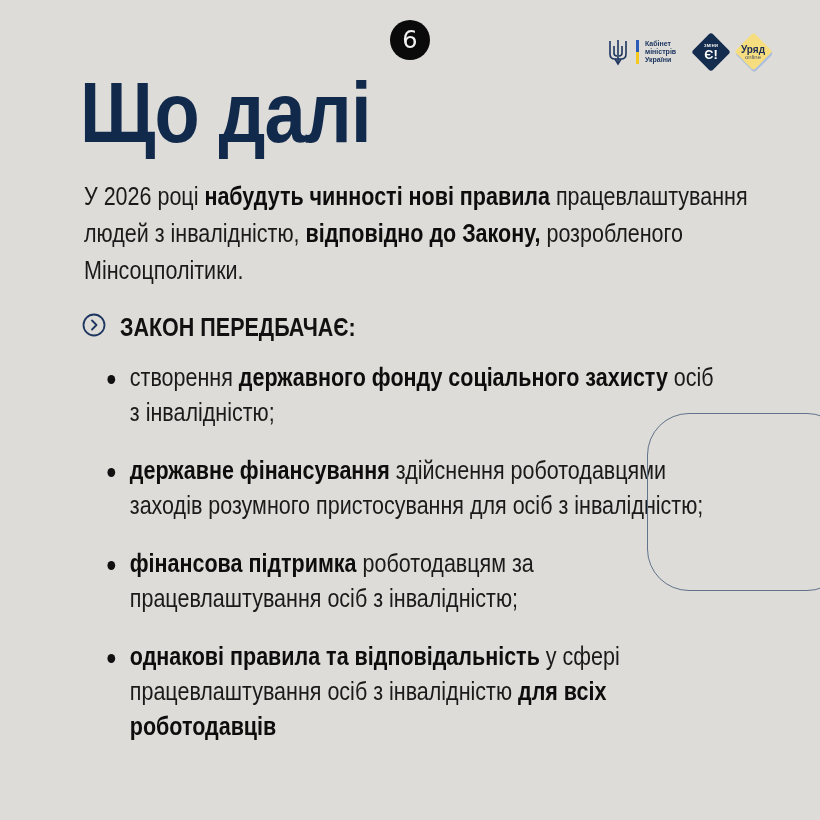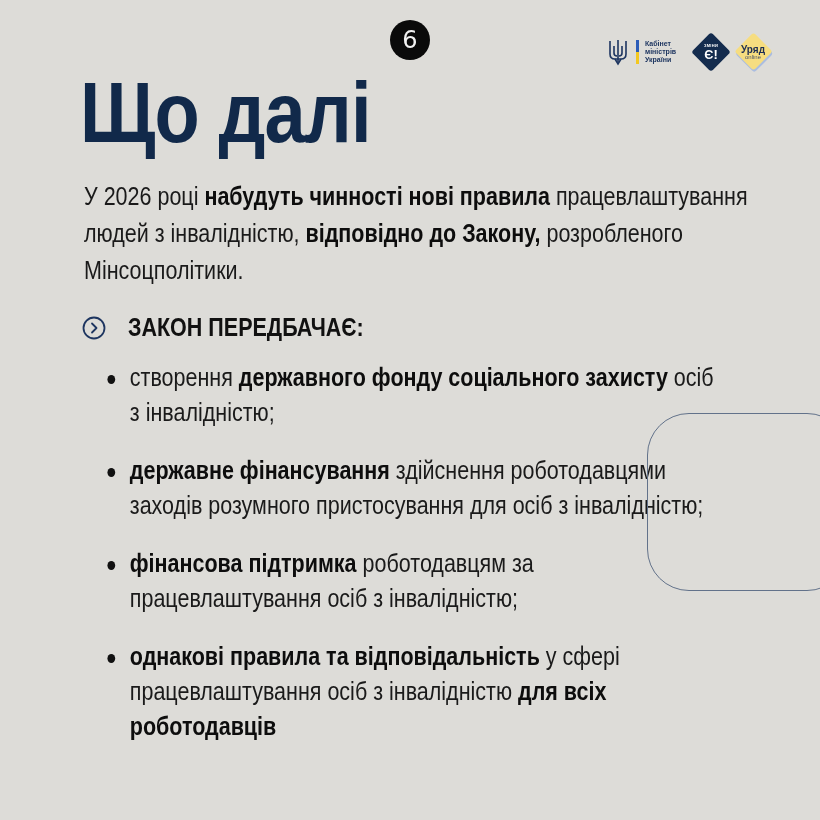--- a/index.html
+++ b/index.html
@@ -44,21 +44,21 @@
     line-height: 100px; white-space: nowrap;
   }
   .intro {
     position: absolute; left: 84px; top: 178px; width: 720px;
     font-size: 25px; line-height: 37px; color: #1a1a1a;
     transform: scaleX(0.86); transform-origin: left top;
     width: 800px;
   }
   .intro b { font-weight: bold; color: #0d0d0d; }
   .law-head {
-    position: absolute; left: 82px; top: 313px; display: flex; align-items: center; gap: 8px;
+    position: absolute; left: 82px; top: 313px; display: flex; align-items: flex-start;
   }
   .law-icon { width: 24px; height: 24px; }
   .law-head-text {
     margin-left: 14px; font-size: 25px; font-weight: bold; color: #111;
     transform: scaleX(0.86); transform-origin: left center; white-space: nowrap;
   }
   .bullets {
     position: absolute; left: 104px; top: 360px; width: 720px;
     transform: scaleX(0.86); transform-origin: left top;
     margin: 0; padding: 0; list-style: none;

